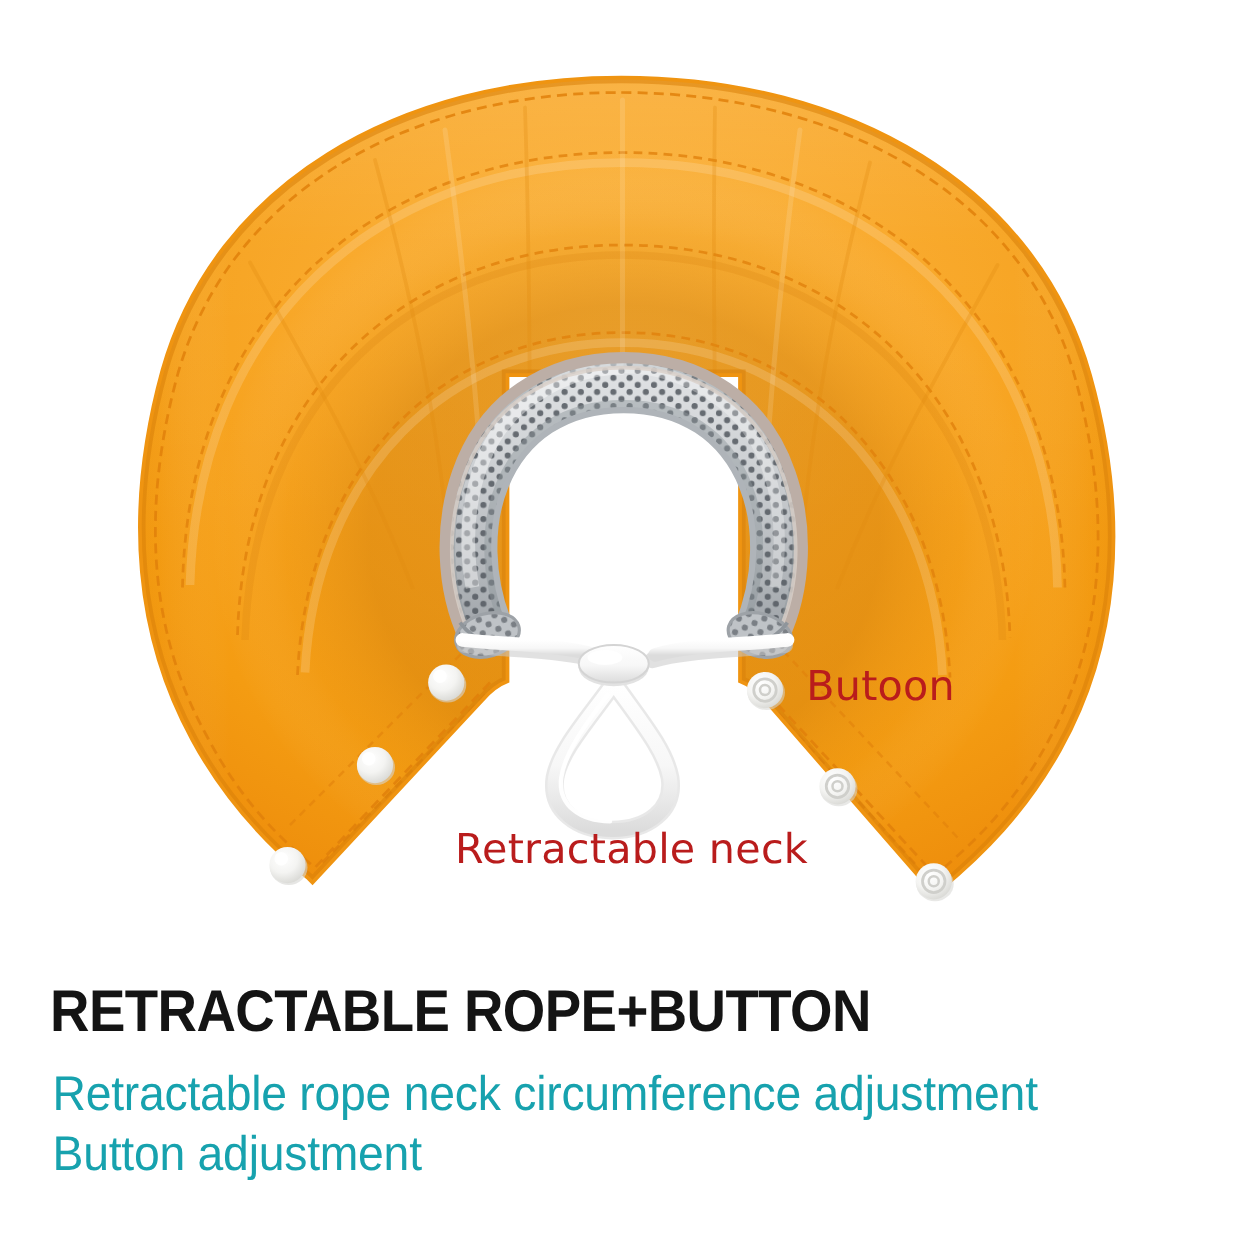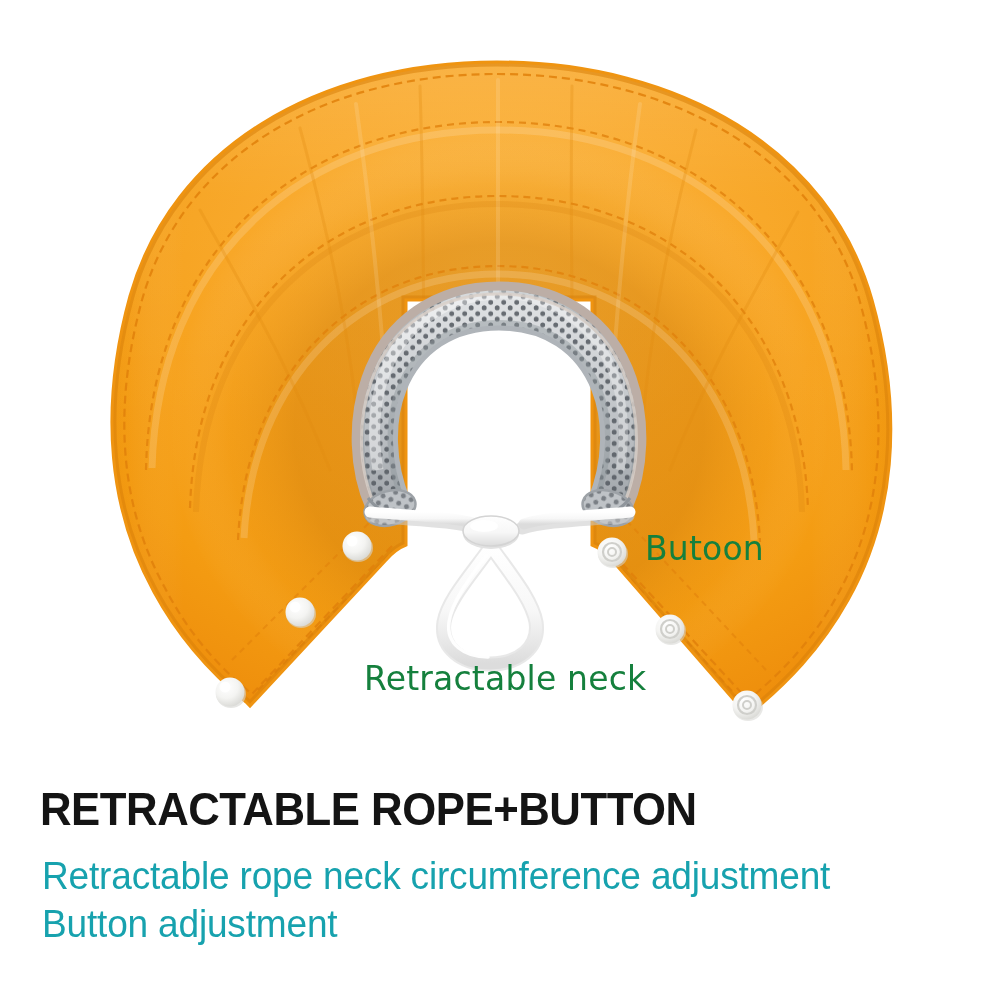--- a/index.html
+++ b/index.html
@@ -12,21 +12,21 @@
   }
   #stage{position:absolute;inset:0;width:1000px;height:1000px;background:#fff;}
 
   
   .photo{position:absolute;left:0;top:0;width:1000px;height:760px;overflow:hidden;}
   .photo svg{position:absolute;left:0;top:0;}
 
   
   .callout{
     position:absolute;
-    color:#15803d;
+    color:#b91c1c;
     font-family:"DejaVu Sans", sans-serif;
     font-weight:400;
     white-space:nowrap;
     letter-spacing:.2px;
   }
   #label-button{left:645px;top:530px;font-size:33px;line-height:38px;}
   #label-rope{left:364px;top:660px;font-size:33px;line-height:38px;}
 
   
   .caption{position:absolute;left:0;top:760px;width:804px;height:240px;}

